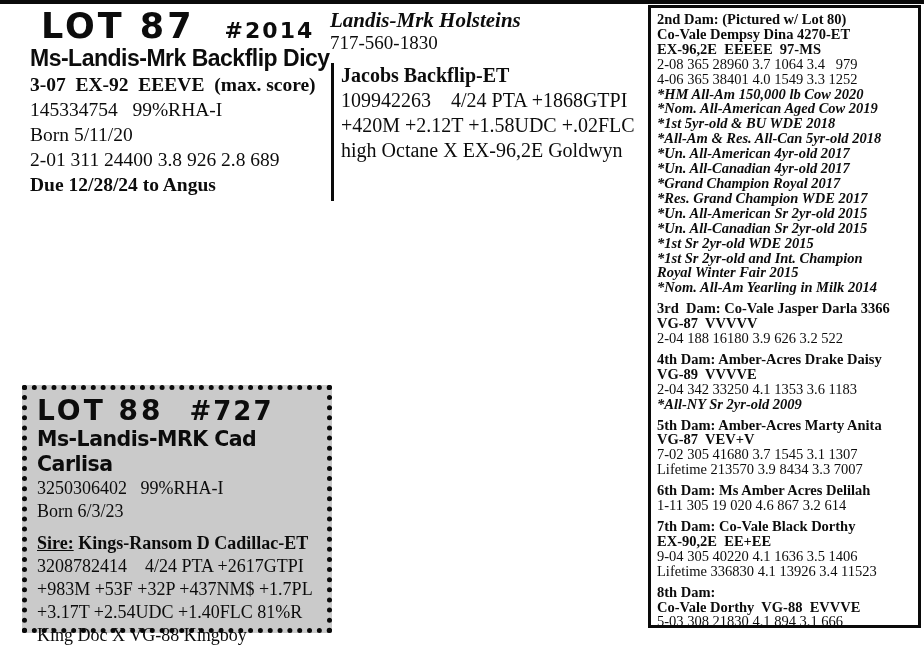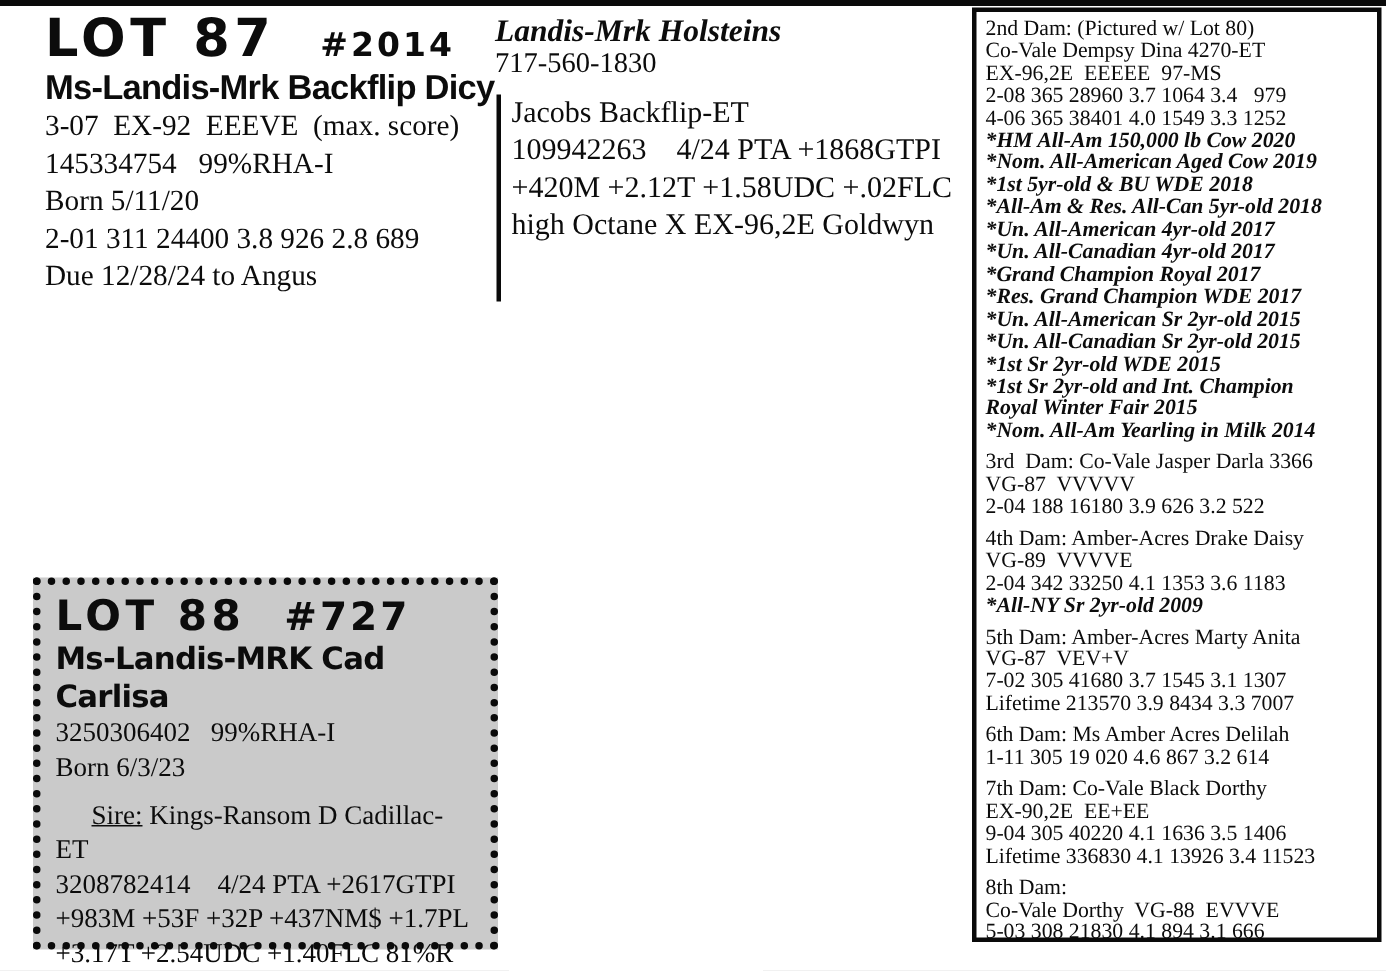--- a/index.html
+++ b/index.html
@@ -4,47 +4,47 @@
 <style>
   html,body{margin:0;padding:0;background:#e8e8e8;}
   .page{position:relative;width:924px;height:647px;background:#ffffff;overflow:hidden;
         font-family:"Liberation Serif", serif;color:#0c0c0c;}
   .topbar{position:absolute;left:0;top:0;width:924px;height:4px;background:#0a0a0a;}
   .t{white-space:pre-wrap;}
 
   
   .lot87{position:absolute;left:30px;top:8px;width:302px;}
   .lot-head{display:flex;align-items:baseline;font-family:"DejaVu Sans", sans-serif;font-weight:bold;}
-  .lot87 .lot-num{font-size:35px;letter-spacing:3px;line-height:36px;}
+  .lot87 .lot-num{font-size:35px;letter-spacing:3px;line-height:36px;margin-left:11px;}
   .lot87 .lot-tag{font-size:22px;letter-spacing:2px;margin-left:30px;}
   .lot87 .animal-name{font-family:Liberation Sans, sans-serif;font-weight:bold;font-size:23px;
         letter-spacing:-0.5px;line-height:27px;margin-top:1px;}
   .lot87 .ln{font-size:19.5px;line-height:25px;}
-  .b{font-weight:normal;}
+  .b{font-weight:bold;}
   .bi{font-weight:bold;font-style:italic;}
 
   
   .seller{position:absolute;left:330px;top:8px;width:316px;text-align:left;}
   .seller .farm{font-size:21px;font-weight:bold;font-style:italic;line-height:24px;}
   .seller .phone{font-size:19px;line-height:22px;}
   .sireblock{position:absolute;left:331px;top:63px;width:306px;border-left:3px solid #0a0a0a;
         padding:0 0 38px 7px;}
   .sireblock .ln,.damblock .ln{font-size:20px;line-height:25px;}
   .damblock{position:absolute;left:341px;top:188px;width:300px;}
 
   
   .lot88{position:absolute;left:22px;top:385px;width:310px;height:248px;box-sizing:border-box;
         background:#cacaca;border:5px dotted #0a0a0a;padding:5px 10px 0 10px;}
   .lot88 .lot-num{font-size:28px;letter-spacing:3px;line-height:32px;}
   .lot88 .lot-tag{font-size:26px;letter-spacing:2px;margin-left:26px;}
   .lot88 .animal-name{font-family:"DejaVu Sans", sans-serif;font-weight:bold;font-size:20.5px;
         letter-spacing:-0.5px;line-height:25px;}
   .lot88 .ln{font-size:18px;line-height:23px;}
   .gap8{margin-top:9px;}
-  .ul{text-decoration:underline;margin-left:24px;}
+  .ul{text-decoration:underline;}
 
   
   .pedigree{position:absolute;left:648px;top:5px;width:273px;height:623px;box-sizing:border-box;
         border:3px solid #0a0a0a;background:#fff;padding:4px 5px 0 6px;}
   .rp-line{font-size:14.5px;line-height:14.9px;white-space:pre-wrap;}
   .rp-line.mt{margin-top:6px;}
 </style>
 </head>
 <body>
 

